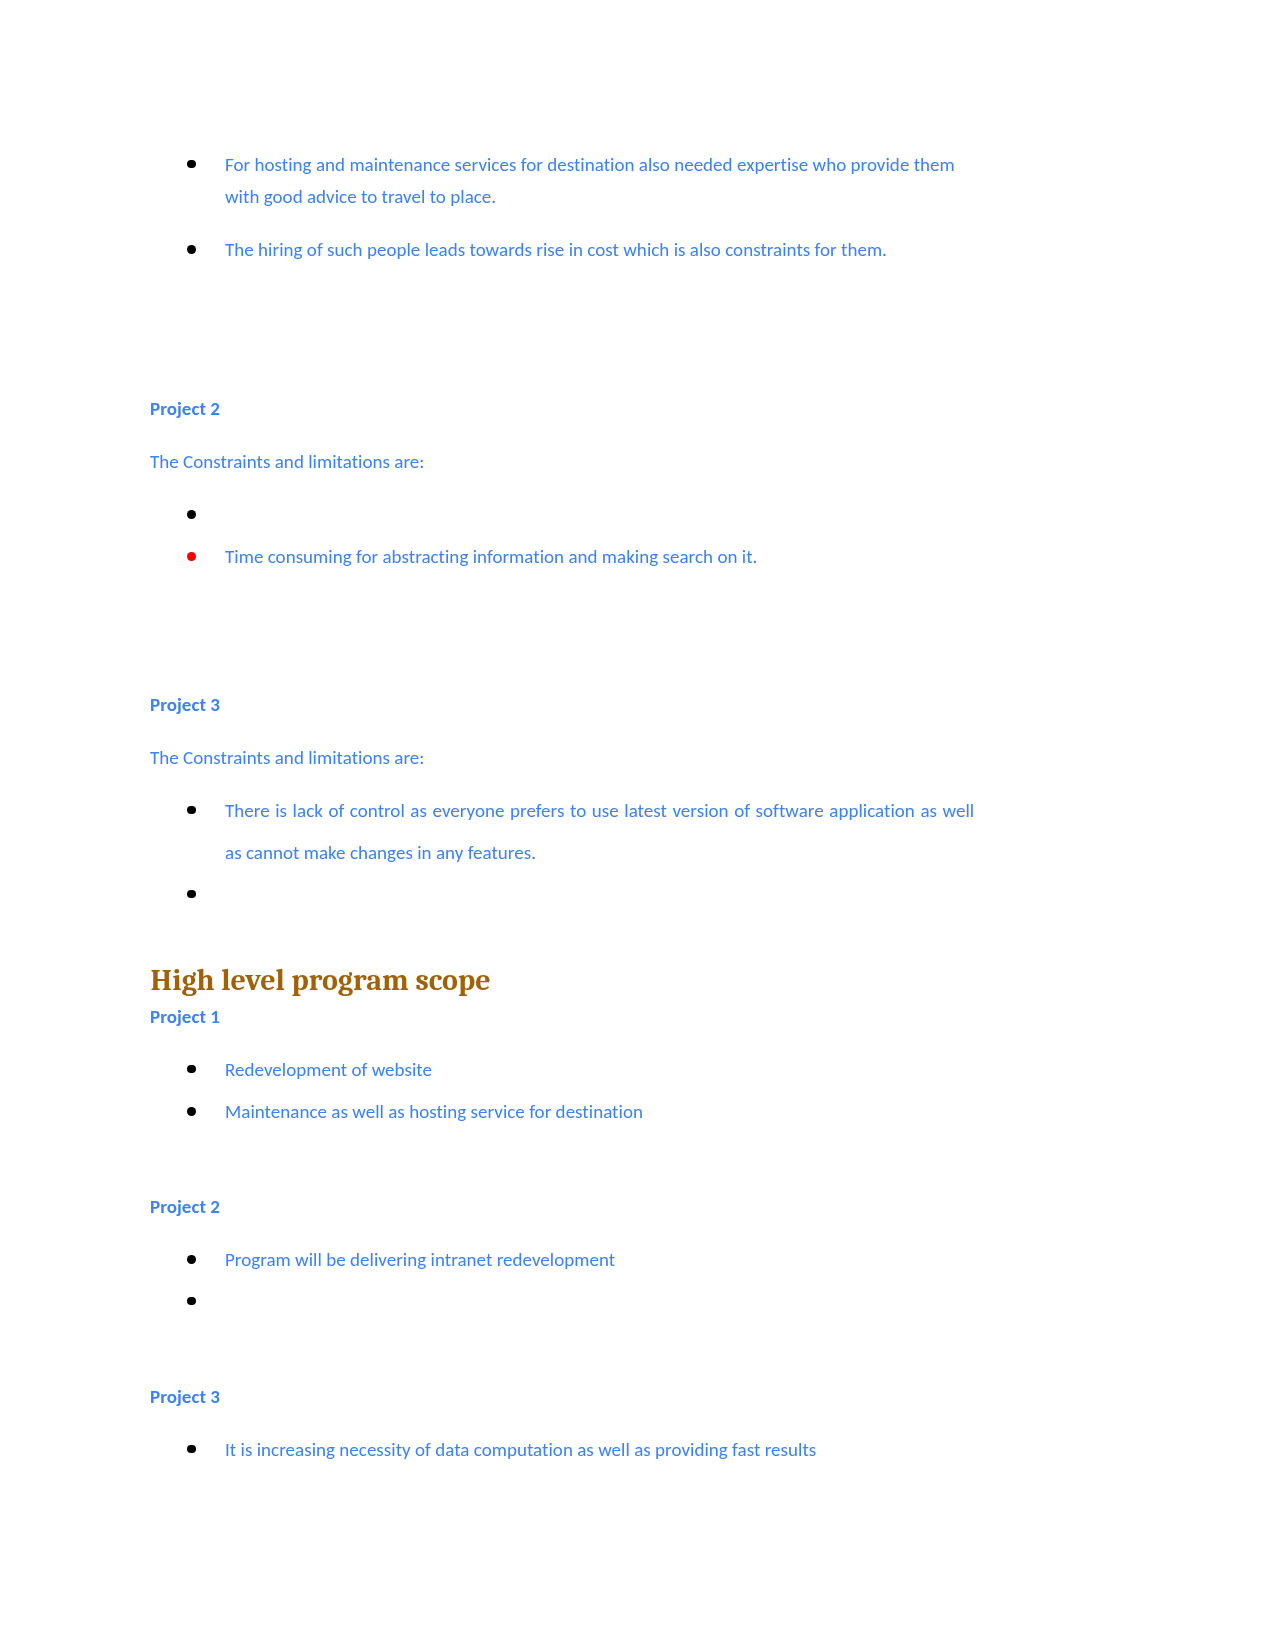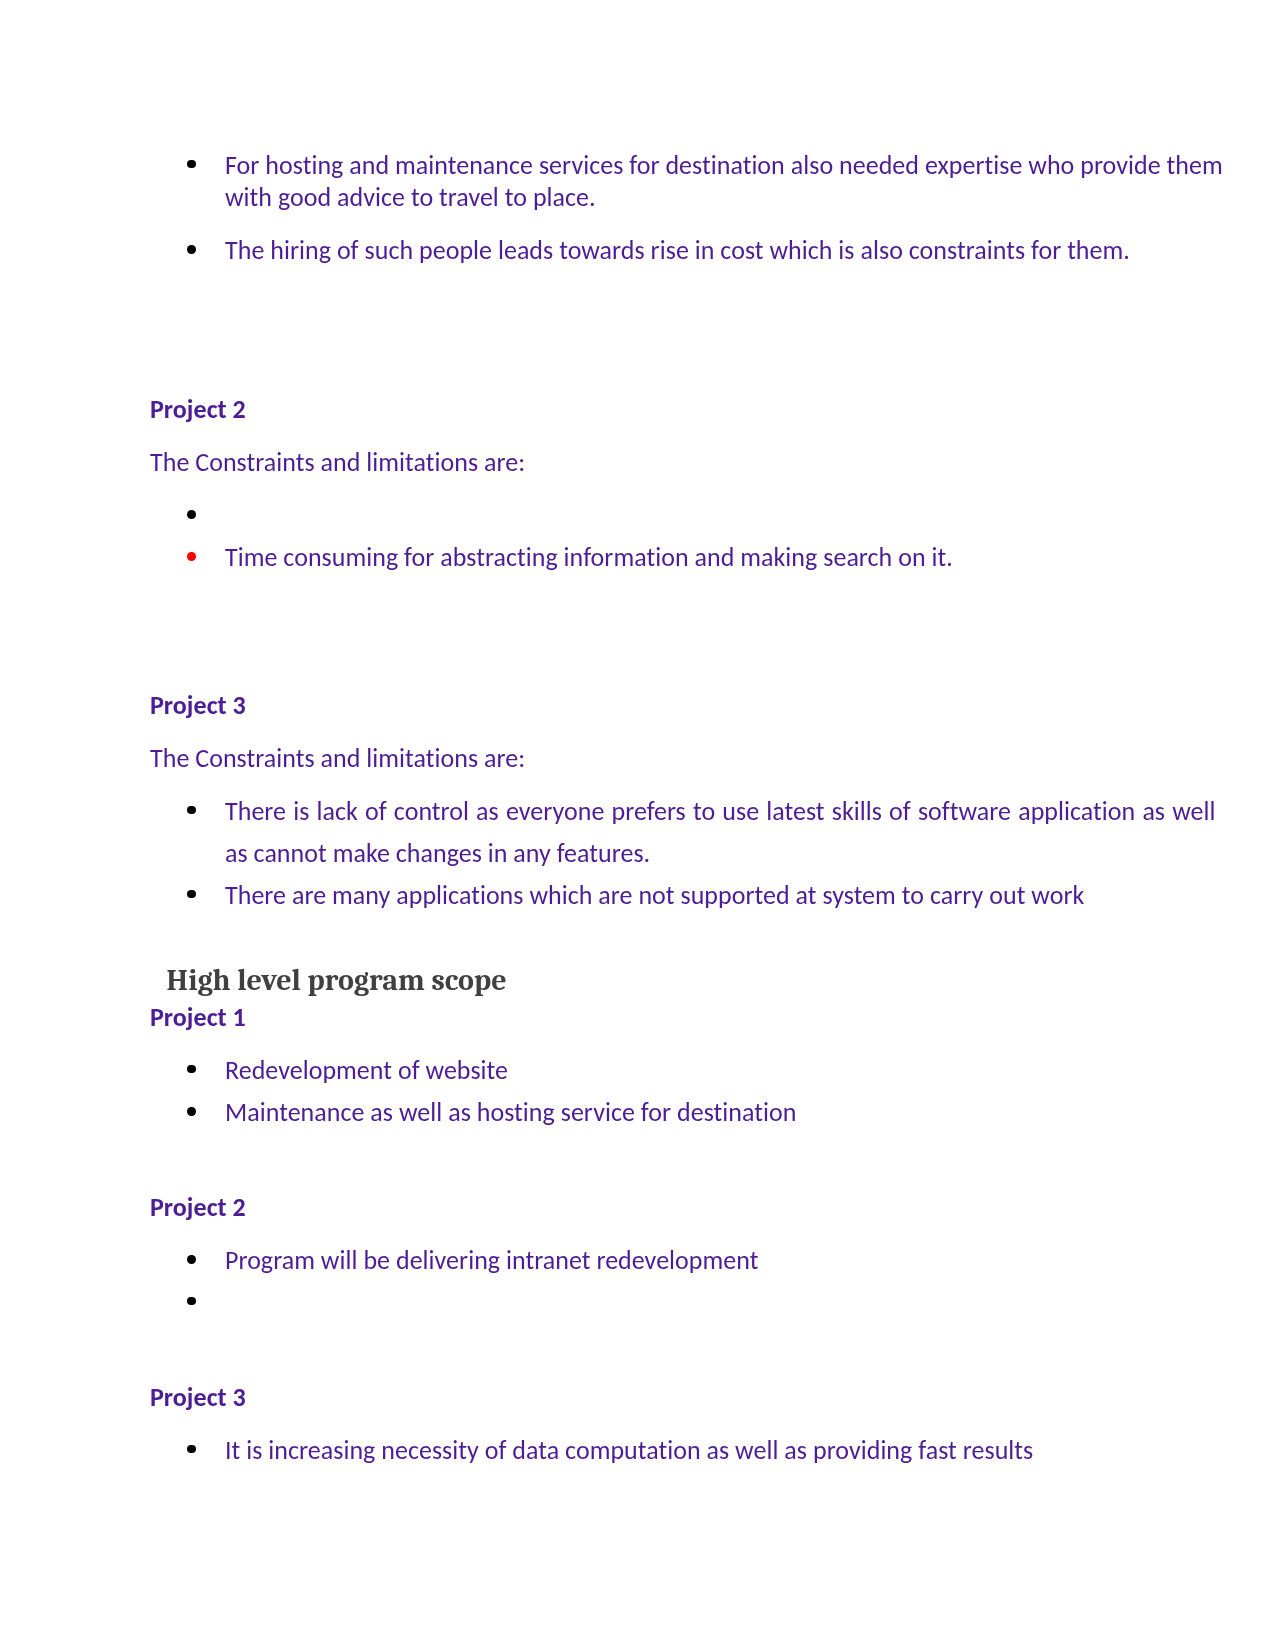--- a/index.html
+++ b/index.html
@@ -15,26 +15,26 @@
     position:relative;
     width:1275px;
     height:1651px;
     background:#ffffff;
     overflow:hidden;
   }
 
   
   .tl {
     position:absolute;
-    font-size:26px;
+    font-size:19px;
     line-height:22.92px;
     white-space:pre;
     letter-spacing:0.034px;
     font-size-adjust:0.4775;   
-    color:#4c1d95;
+    color:#3b82f6;
   }
   .tl.bold { font-weight:700; font-size-adjust:0.4849; }
 
   
   .tl.justified { word-spacing:1.23px; }
 
   
   .bullet {
     position:absolute;
     width:8.8px;
@@ -46,22 +46,21 @@
 
   
   .h1 {
     position:absolute;
     font-family: Caladea, "Liberation Serif", serif;
     font-weight:700;
     font-size:30.05px;
     line-height:30.05px;
     white-space:pre;
     font-size-adjust:0.484;    
-    color:#404040;
-    margin-left:16px;
+    color:#a16207;
   }
 </style>
 </head>
 <body>
 
 <div class="page">
 
   <span class="bullet" style="left:186.9px;top:159.5px;"></span>
   <div class="tl" style="left:225px;top:154px;">For hosting and maintenance services for destination also needed expertise who provide them</div>
   <div class="tl" style="left:225px;top:186px;">with good advice to travel to place.</div>
@@ -74,25 +73,24 @@
 
   <span class="bullet" style="left:186.9px;top:509.9px;"></span>
 
   <span class="bullet red" style="left:186.9px;top:552.4px;"></span>
   <div class="tl" style="left:225px;top:546px;">Time consuming for abstracting information and making search on it.</div>
 
   <div class="tl bold" style="left:150px;top:694px;">Project 3</div>
   <div class="tl" style="left:150px;top:747px;">The Constraints and limitations are:</div>
 
   <span class="bullet" style="left:186.9px;top:805.7px;"></span>
-  <div class="tl justified" style="left:225px;top:800px;">There is lack of control as everyone prefers to use latest skills of software application as well</div>
+  <div class="tl justified" style="left:225px;top:800px;">There is lack of control as everyone prefers to use latest version of software application as well</div>
   <div class="tl" style="left:225px;top:842px;">as cannot make changes in any features.</div>
 
   <span class="bullet" style="left:186.9px;top:889.7px;"></span>
-  <div class="tl" style="left:225px;top:884px;">There are many applications which are not supported at system to carry out work</div>
 
   <div class="h1" style="left:150.6px;top:966.3px;">High level program scope</div>
 
   <div class="tl bold" style="left:150px;top:1006px;text-align:right;">Project 1</div>
   <span class="bullet" style="left:186.9px;top:1064.7px;"></span>
   <div class="tl" style="left:225px;top:1059px;">Redevelopment of website</div>
   <span class="bullet" style="left:186.9px;top:1106.8px;"></span>
   <div class="tl" style="left:225px;top:1101px;">Maintenance as well as hosting service for destination</div>
 
   <div class="tl bold" style="left:150px;top:1196px;">Project 2</div>

